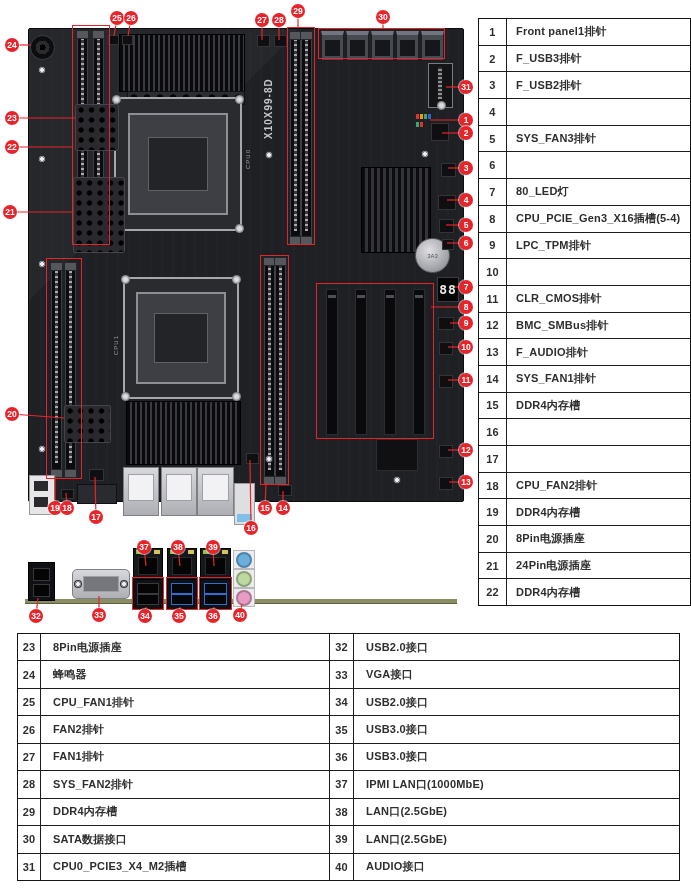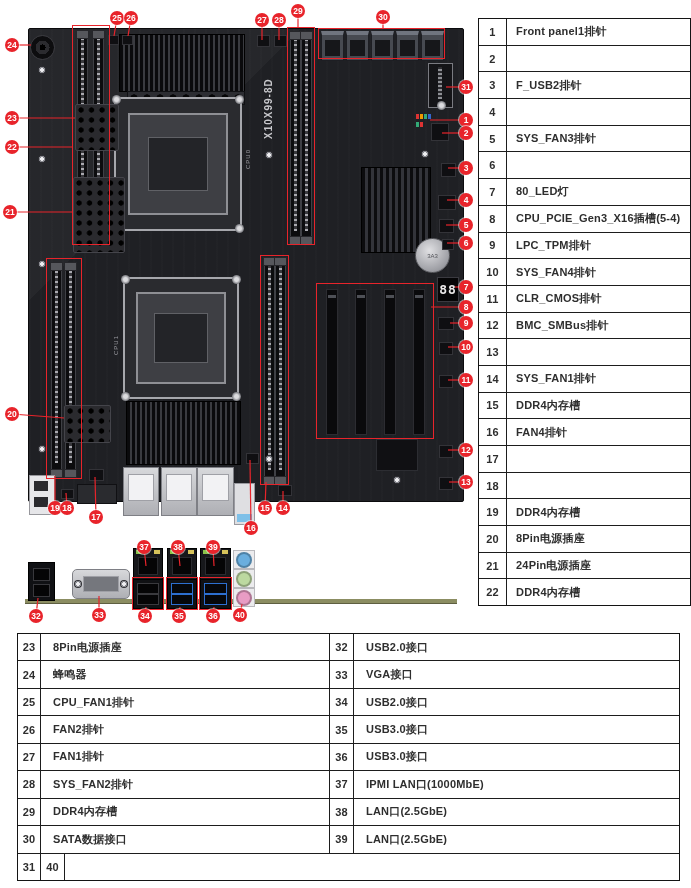--- a/index.html
+++ b/index.html
@@ -384,20 +384,21 @@
     </div>
 
   <div class="legend" style="left:478px;top:18px;width:211px;height:586px;">
 
   <div class="lr-row">
       <div class="lr-num">1</div>
       <div class="lr-label">Front panel1排针</div>
     </div>
       <div class="lr-row">
       <div class="lr-num">2</div>
+      <div class="lr-label">F_USB3排针</div>
     </div>
       <div class="lr-row">
       <div class="lr-num">3</div>
       <div class="lr-label">F_USB2排针</div>
     </div>
       <div class="lr-row">
       <div class="lr-num">4</div>
     </div>
       <div class="lr-row">
       <div class="lr-num">5</div>
@@ -413,50 +414,50 @@
       <div class="lr-row">
       <div class="lr-num">8</div>
       <div class="lr-label">CPU_PCIE_Gen3_X16插槽(5-4)</div>
     </div>
       <div class="lr-row">
       <div class="lr-num">9</div>
       <div class="lr-label">LPC_TPM排针</div>
     </div>
       <div class="lr-row">
       <div class="lr-num">10</div>
-      <div class="lr-label">SYS_FAN4排针</div>
     </div>
       <div class="lr-row">
       <div class="lr-num">11</div>
       <div class="lr-label">CLR_CMOS排针</div>
     </div>
       <div class="lr-row">
       <div class="lr-num">12</div>
       <div class="lr-label">BMC_SMBus排针</div>
     </div>
       <div class="lr-row">
       <div class="lr-num">13</div>
+      <div class="lr-label">F_AUDIO排针</div>
     </div>
       <div class="lr-row">
       <div class="lr-num">14</div>
       <div class="lr-label">SYS_FAN1排针</div>
     </div>
       <div class="lr-row">
       <div class="lr-num">15</div>
       <div class="lr-label">DDR4内存槽</div>
     </div>
       <div class="lr-row">
       <div class="lr-num">16</div>
-      <div class="lr-label">FAN4排针</div>
     </div>
       <div class="lr-row">
       <div class="lr-num">17</div>
     </div>
       <div class="lr-row">
       <div class="lr-num">18</div>
+      <div class="lr-label">CPU_FAN2排针</div>
     </div>
       <div class="lr-row">
       <div class="lr-num">19</div>
       <div class="lr-label">DDR4内存槽</div>
     </div>
       <div class="lr-row">
       <div class="lr-num">20</div>
       <div class="lr-label">8Pin电源插座</div>
     </div>
       <div class="lr-row">
@@ -514,17 +515,19 @@
       <div class="lb-label lb-label2">LAN口(2.5GbE)</div>
     </div>
       <div class="lb-row">
       <div class="lb-num">30</div>
       <div class="lb-label">SATA数据接口</div>
       <div class="lb-num lb-num2">39</div>
       <div class="lb-label lb-label2">LAN口(2.5GbE)</div>
     </div>
       <div class="lb-row">
       <div class="lb-num">31</div>
+      <div class="lb-label">CPU0_PCIE3_X4_M2插槽</div>
       <div class="lb-num lb-num2">40</div>
+      <div class="lb-label lb-label2">AUDIO接口</div>
     </div>
     </div>
 
 </div>
 
 </body></html>

